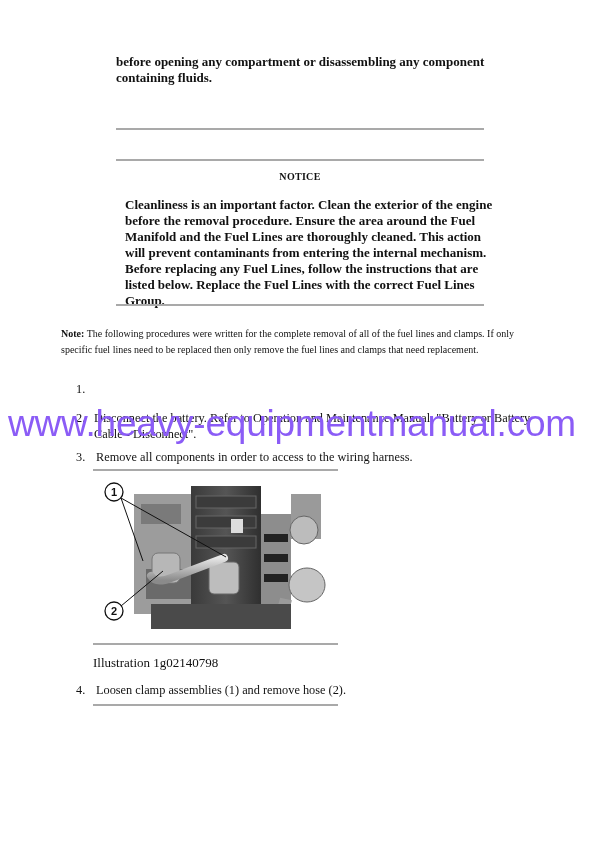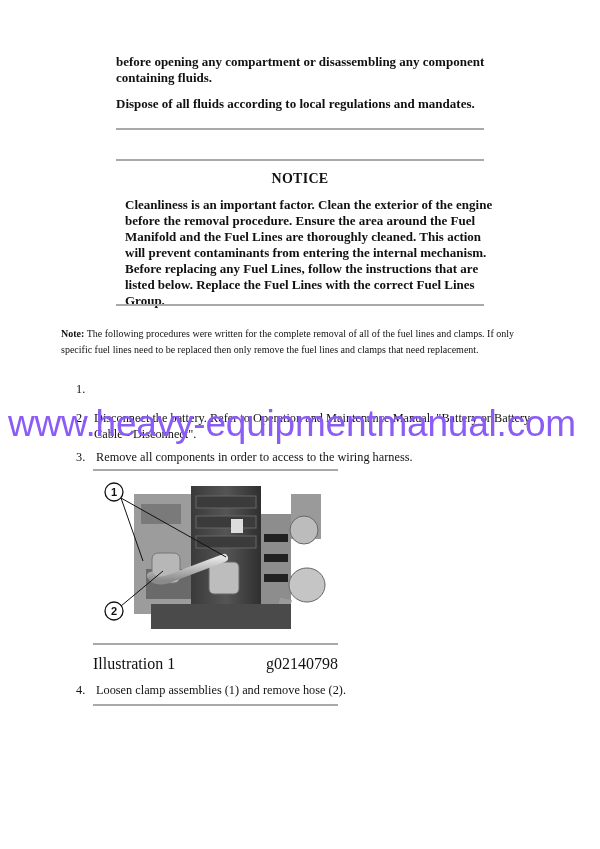--- a/index.html
+++ b/index.html
@@ -26,21 +26,21 @@
       position: absolute;
       height: 2px;
       background: #a9a9a9;
     }
     .notice-title {
       position: absolute;
       left: 116px;
       width: 368px;
       text-align: center;
       font-weight: bold;
-      font-size: 14px;
+      font-size: 10px;
       top: 171px;
       margin: 0;
       letter-spacing: 0.3px;
     }
     .normal-para {
       font-size: 10px;
       line-height: 16px;
       margin: 0;
     }
     .step {
@@ -76,31 +76,30 @@
       top: 474px;
       width: 240px;
       height: 165px;
       background: #ffffff;
     }
     .caption {
       position: absolute;
       top: 655px;
       left: 93px;
       width: 245px;
-      font-size: 16px;
+      font-size: 13px;
       display: flex;
-      justify-content: space-between;
+      justify-content: flex-start;
     }
   </style>
 </head>
 <body>
 
 <div class="abs" style="left:116px; top:54px; width:372px;">
   <p class="bold-para">before opening any compartment or disassembling any component containing fluids.</p>
-  <p class="bold-para" style="margin-top:10px;">Dispose of all fluids according to local regulations and mandates.</p>
 </div>
 
 <div class="rule" style="left:116px; top:128px; width:368px;"></div>
 <div class="rule" style="left:116px; top:159px; width:368px;"></div>
 
 <p class="notice-title">NOTICE</p>
 <div class="abs" style="left:116px; top:197px; width:372px;margin-left:9px;">
   <p class="bold-para">Cleanliness is an important factor. Clean the exterior of the engine before the removal procedure. Ensure the area around the Fuel Manifold and the Fuel Lines are thoroughly cleaned. This action will prevent contaminants from entering the internal mechanism. Before replacing any Fuel Lines, follow the instructions that are listed below. Replace the Fuel Lines with the correct Fuel Lines Group.</p>
 </div>
 <div class="rule" style="left:116px; top:304px; width:368px;"></div>

